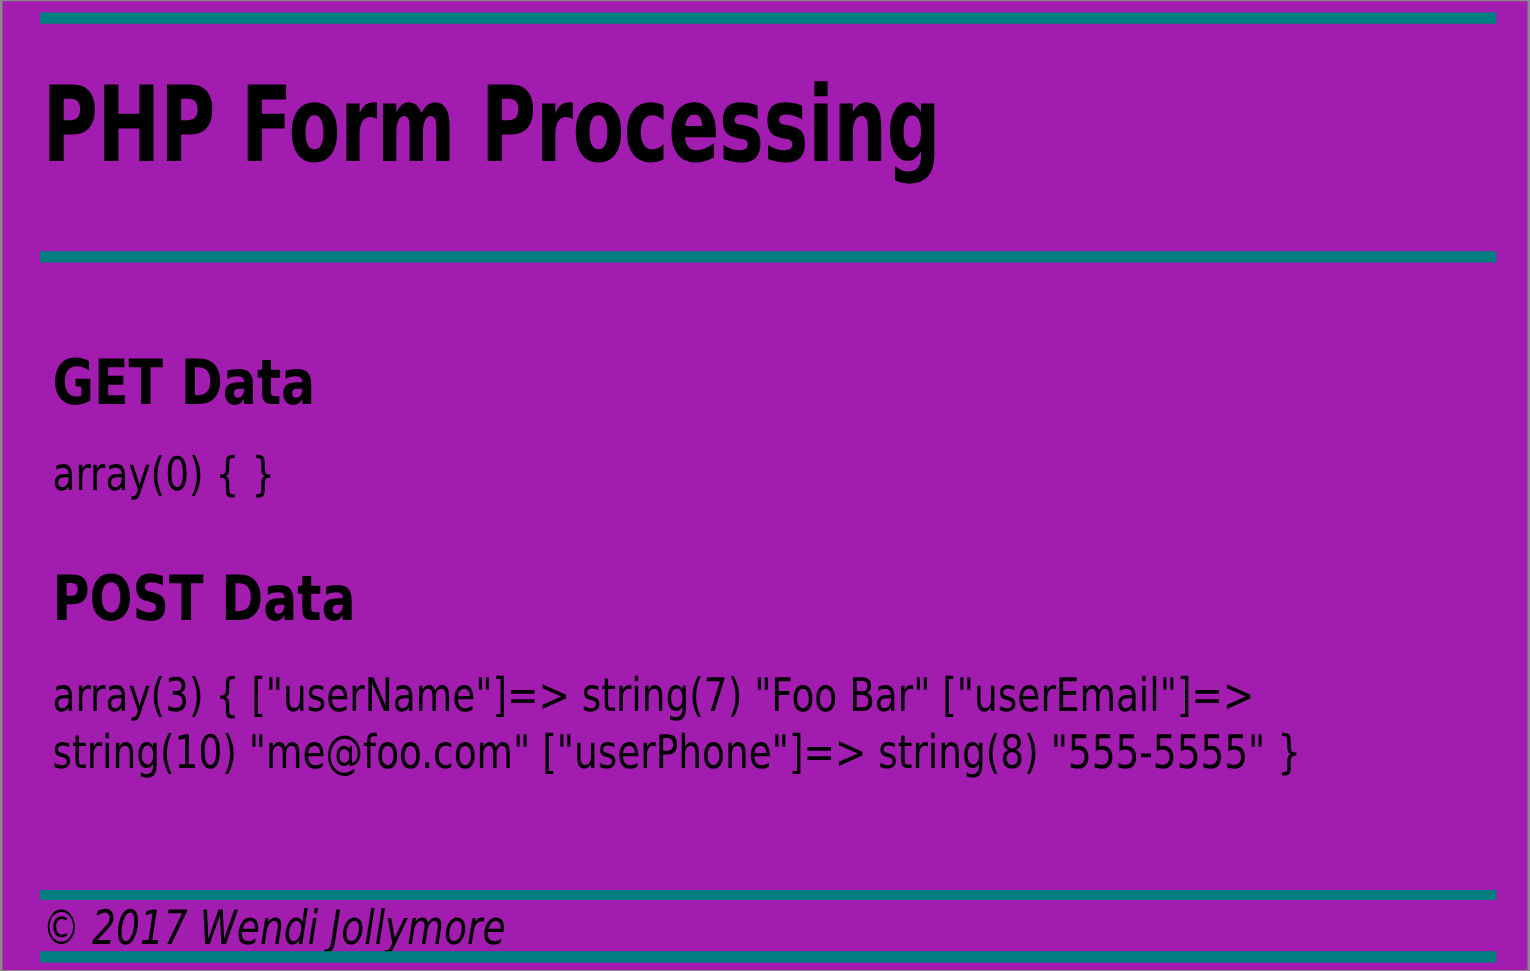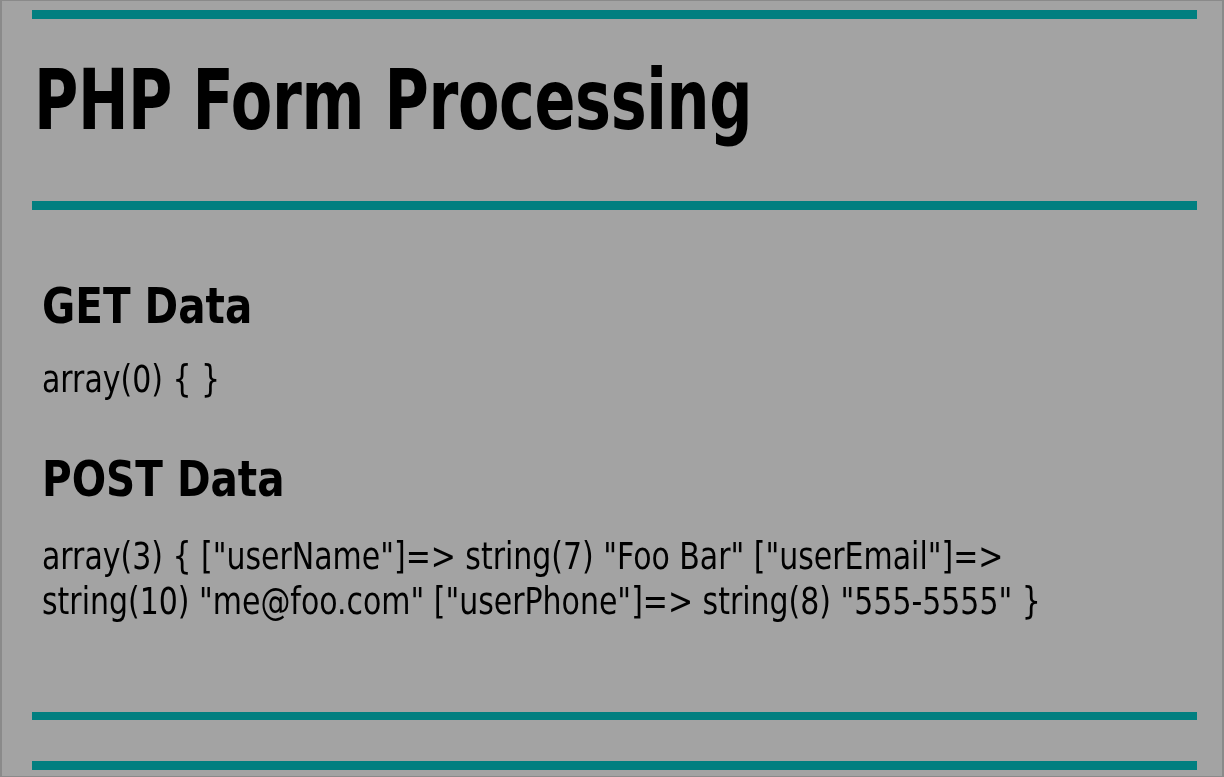--- a/index.html
+++ b/index.html
@@ -6,21 +6,21 @@
   html, body {
     margin: 0;
     padding: 0;
     background: #ffffff;
   }
 
   .slide {
     position: relative;
     width: 1224px;
     height: 777px;
-    background: #a3a3a3;
+    background: #a21caf;
     box-sizing: border-box;
     border-left: 2px solid #8a8a8a;
     border-right: 2px solid #8a8a8a;
     border-top: 1px solid #8a8a8a;
     border-bottom: 1px solid #8a8a8a;
     overflow: hidden;
     font-family: "Liberation Sans", "DejaVu Sans", sans-serif;
   }
 
   
@@ -140,16 +140,19 @@
       <h2 class="section-heading">POST Data</h2>
       <div class="gap-post-head"></div>
       <p class="code-line">array(3) { ["userName"]=&gt; string(7) "Foo Bar" ["userEmail"]=&gt;</p>
       <p class="code-line">string(10) "me@foo.com" ["userPhone"]=&gt; string(8) "555-5555" }</p>
     </div>
 
   </div>
 
   <div class="rule rule-foot-top"></div>
 
+  <div class="footer-area">
+    <p class="footer-text">© 2017 Wendi Jollymore</p>
+  </div>
 
   <div class="rule rule-foot-bot"></div>
 
 </div>
 
 </body></html>

